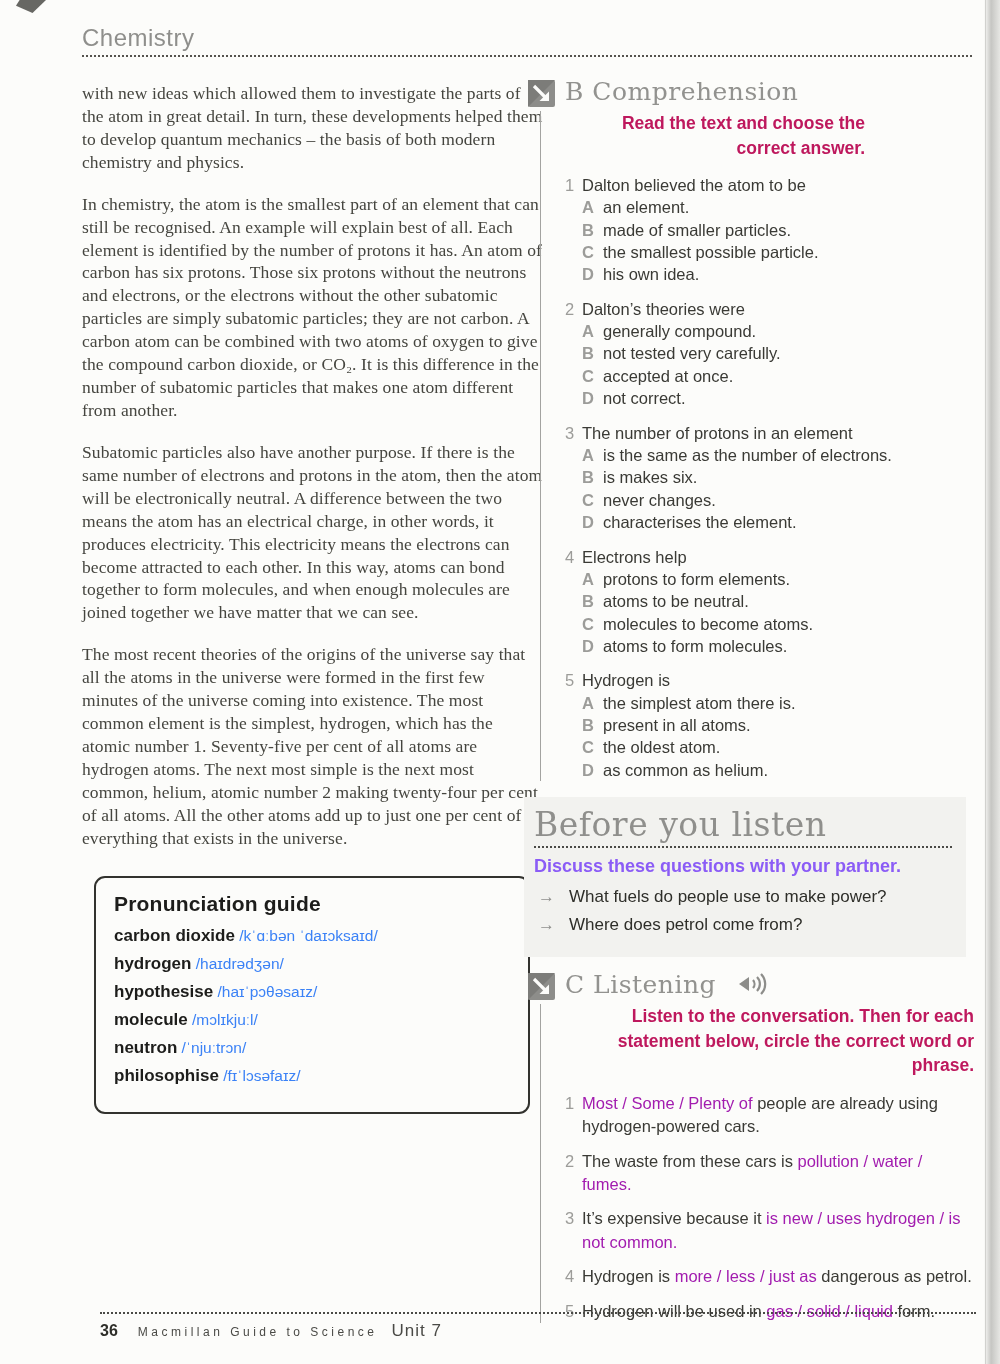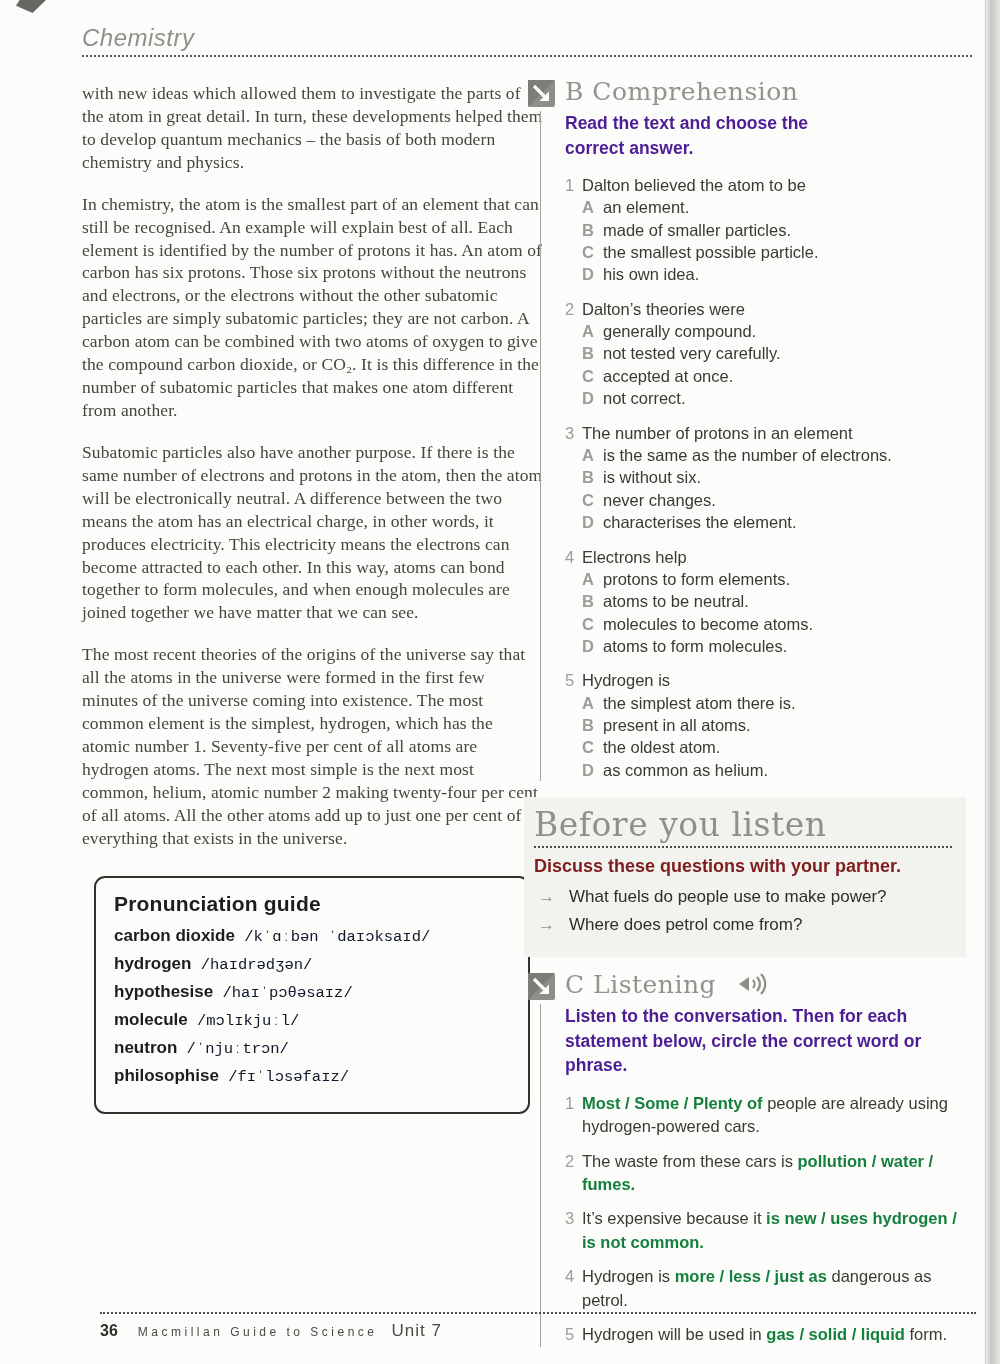--- a/index.html
+++ b/index.html
@@ -8,64 +8,64 @@
 
   
   .corner-mark{position:absolute;left:16px;top:0;width:30px;height:13px;background:#4c4c48;
     clip-path:polygon(12% 0,100% 0,55% 100%,0 45%);opacity:.85;}
   .edge-band{position:absolute;right:0;top:0;width:16px;height:100%;
     background:linear-gradient(to right,rgba(205,205,202,0) 0%,#c6c6c3 45%,#e6e6e3 100%);}
   .edge-line{position:absolute;right:14px;top:0;width:1px;height:100%;background:rgba(150,150,147,.35);}
 
   
   .header{position:absolute;left:82px;top:24px;width:890px;border-bottom:2px dotted #55534e;padding-bottom:3px;}
-  .header-title{font-size:24px;color:#8f8f8c;letter-spacing:.5px;font-style:italic;}
+  .header-title{font-size:24px;color:#8f8f8c;letter-spacing:.5px;}
 
   
   .left-col{position:absolute;left:82px;top:82px;width:462px;}
   .para{font-family:"Liberation Serif","DejaVu Serif",serif;font-size:17.5px;line-height:1.31;
     color:#45453f;margin:0 0 19px 0;letter-spacing:.1px;}
 
   .pron-box{margin:26px 0 0 12px;width:398px;border:2.5px solid #32322e;border-radius:11px;
     padding:14px 16px 18px 18px;}
   .pron-title{font-size:21px;font-weight:bold;color:#1d1d1b;margin-bottom:10px;letter-spacing:.2px;}
   .pron-row{margin:8px 0;font-size:17px;}
   .pron-term{font-weight:bold;color:#1d1d1b;}
-  .pron-ipa{font-family:Liberation Mono, monospace;font-size:15.5px;color:#0f172a;}
+  .pron-ipa{font-family:Liberation Sans, sans-serif;font-size:15.5px;color:#3b82f6;}
 
   
   .right-col{position:absolute;left:528px;top:78px;width:446px;}
   .sec-head{display:flex;align-items:flex-start;gap:10px;}
   .sec-icon{flex:0 0 auto;margin-top:2px;}
   .sec-title{font-family:"DejaVu Serif",serif;font-size:25px;color:#92928f;letter-spacing:.5px;line-height:1.1;}
   .spk{margin-left:10px;vertical-align:-2px;}
   .sec-body{margin-left:12px;border-left:1.5px solid #a3a3a0;padding-left:24px;margin-top:4px;}
-  .instruction{font-size:17.5px;font-weight:bold;color:#4c1d95;line-height:1.4;margin:4px 0 14px 0;}
+  .instruction{font-size:17.5px;font-weight:bold;color:#be185d;line-height:1.4;margin:4px 0 14px 0;text-align:right;}
   .instr-b{max-width:300px;}
   .instr-c{max-width:412px;}
 
   .qblock{margin-bottom:12px;}
   .qstem-row{display:flex;font-size:16.5px;line-height:1.34;}
   .qnum{color:#9c9c99;width:17px;flex:0 0 auto;}
   .qstem{color:#3a3a35;}
   .opts{margin-left:17px;}
   .opt-row{display:flex;font-size:16.5px;line-height:1.36;}
   .opt-letter{color:#9c9c99;font-weight:bold;width:21px;flex:0 0 auto;}
   .opt-text{color:#3a3a35;}
 
   .before-box{background:#f2f2ef;margin:16px 0 14px -4px;padding:8px 14px 14px 10px;width:418px;}
   .before-title{font-family:"DejaVu Serif",serif;font-size:33px;color:#8f8f8c;letter-spacing:.5px;
     border-bottom:2px dotted #4a4a46;padding-bottom:2px;margin-bottom:8px;}
-  .before-instr{font-size:18px;font-weight:bold;color:#7f1d1d;margin:6px 0 10px 0;}
+  .before-instr{font-size:18px;font-weight:bold;color:#8b5cf6;margin:6px 0 10px 0;}
   .bullet-row{display:flex;gap:14px;font-size:17px;color:#2e2e29;margin:8px 0;padding-left:4px;}
   .bullet-arrow{color:#8f8f8c;font-weight:bold;flex:0 0 auto;}
 
   .litem{display:flex;font-size:16.5px;line-height:1.42;margin-bottom:11px;}
   .litem-text{color:#3a3a35;max-width:402px;}
-  .choice{color:#15803d;font-weight:bold;}
+  .choice{color:#a21caf;font-weight:normal;}
   .plain{color:#3a3a35;}
 
   
   .footer{position:absolute;left:100px;top:1312px;width:876px;border-top:2px dotted #4a4a46;padding-top:7px;
     display:flex;align-items:baseline;}
   .page-num{font-size:16px;font-weight:bold;color:#2e2e29;}
   .book-title{font-size:12px;color:#4a4a46;letter-spacing:3.5px;margin-left:20px;}
   .unit-label{font-size:17px;color:#4a4a46;letter-spacing:1px;margin-left:14px;}
 </style>
 </head>
@@ -169,21 +169,21 @@
               <span class="qnum">3</span>
               <span class="qstem">The number of protons in an element</span>
             </div>
             <div class="opts">
               <div class="opt-row">
                 <span class="opt-letter">A</span>
                 <span class="opt-text">is the same as the number of electrons.</span>
               </div>
               <div class="opt-row">
                 <span class="opt-letter">B</span>
-                <span class="opt-text">is without six.</span>
+                <span class="opt-text">is makes six.</span>
               </div>
               <div class="opt-row">
                 <span class="opt-letter">C</span>
                 <span class="opt-text">never changes.</span>
               </div>
               <div class="opt-row">
                 <span class="opt-letter">D</span>
                 <span class="opt-text">characterises the element.</span>
               </div>
             </div>

